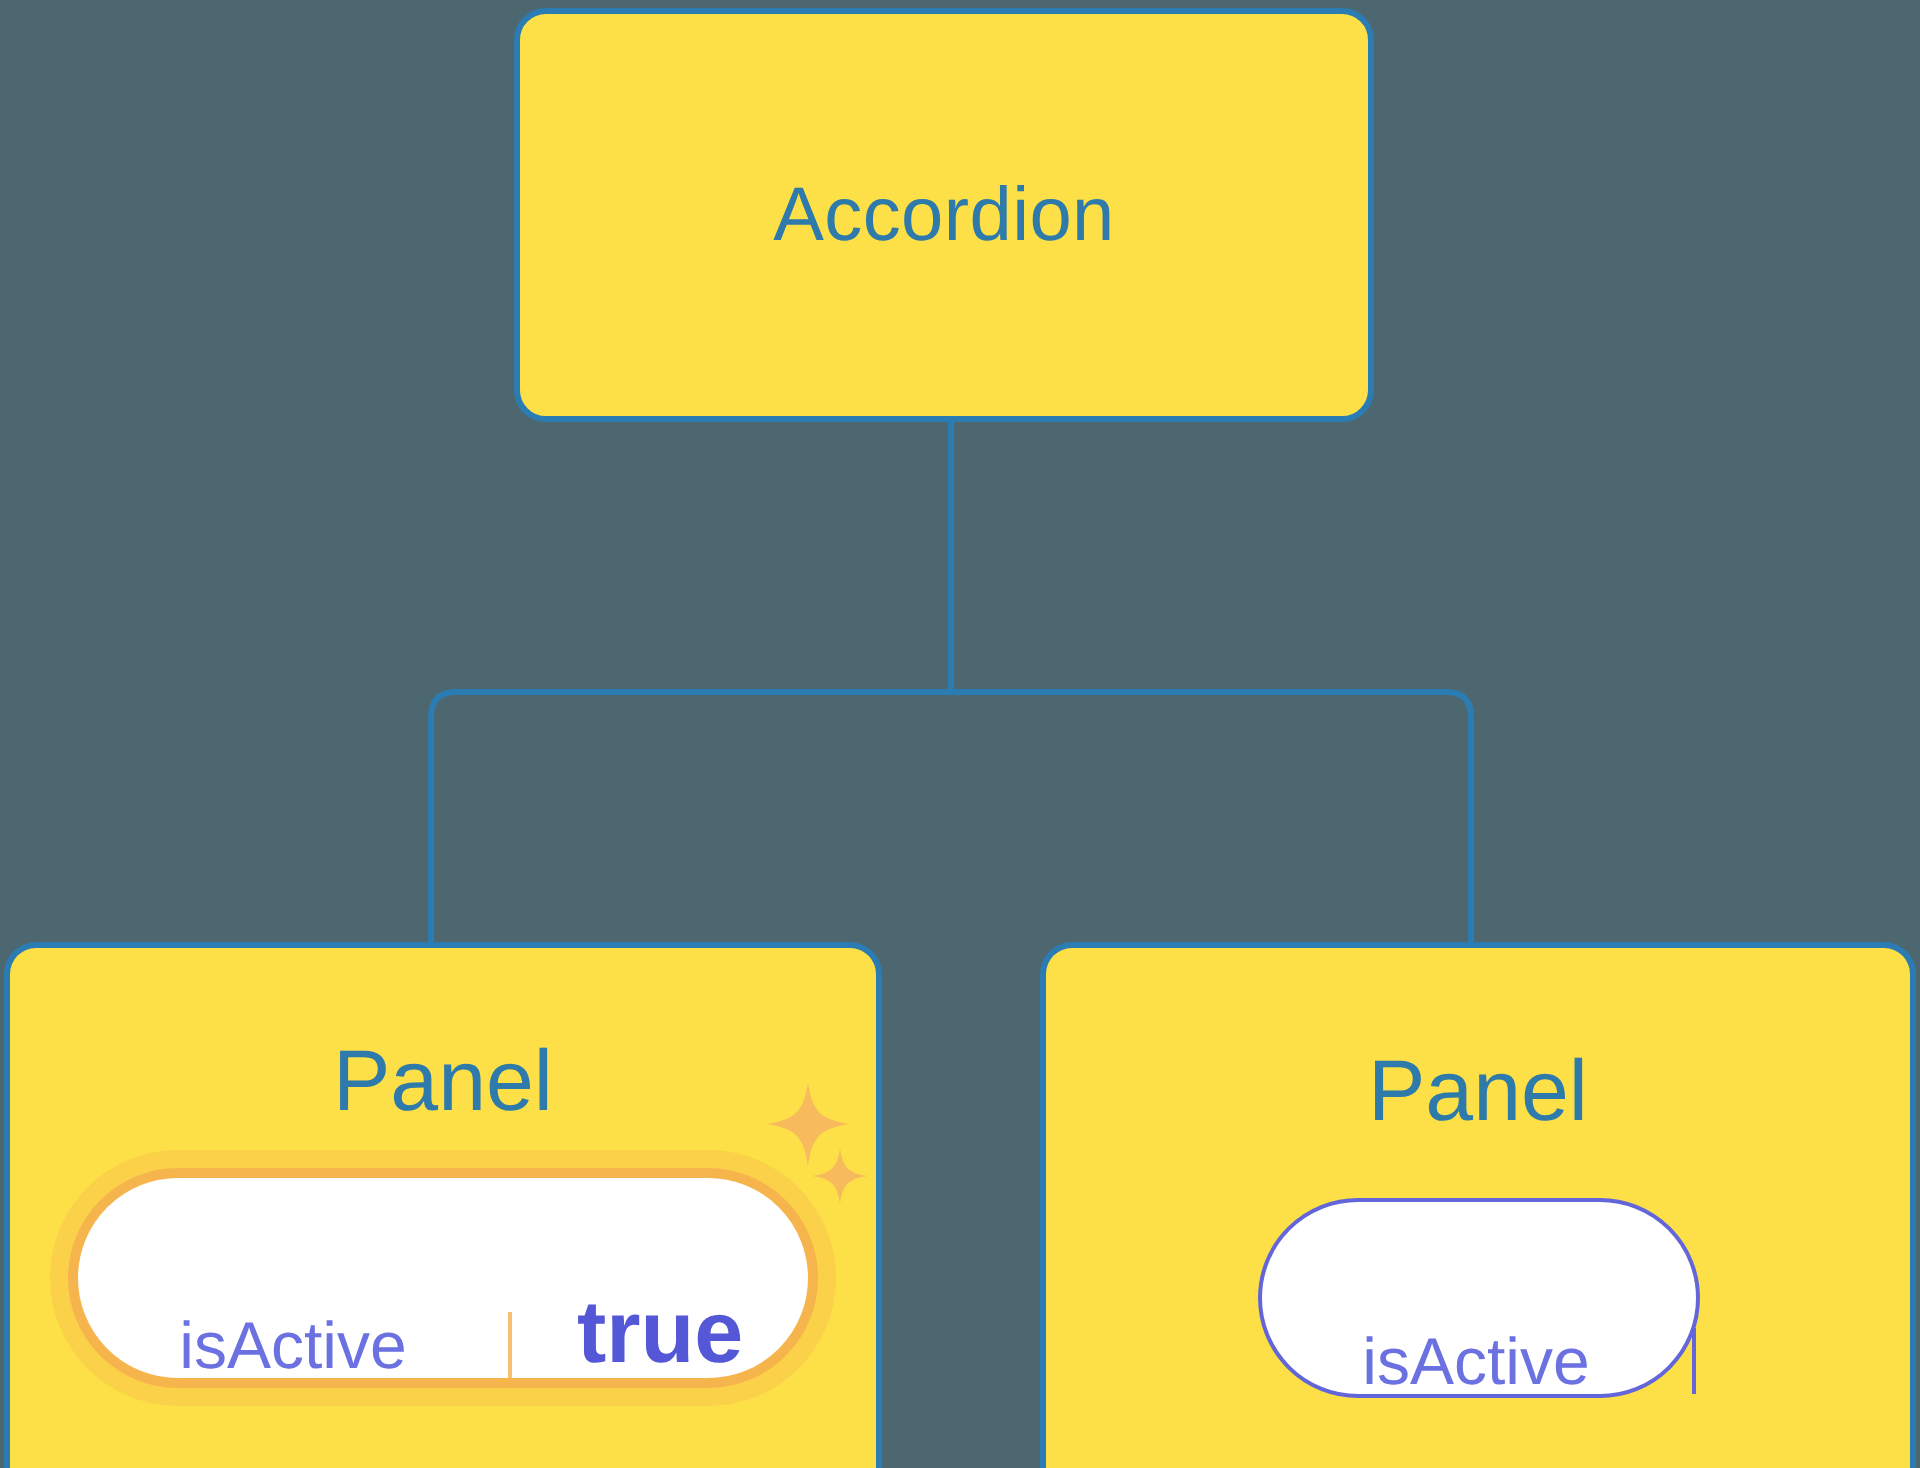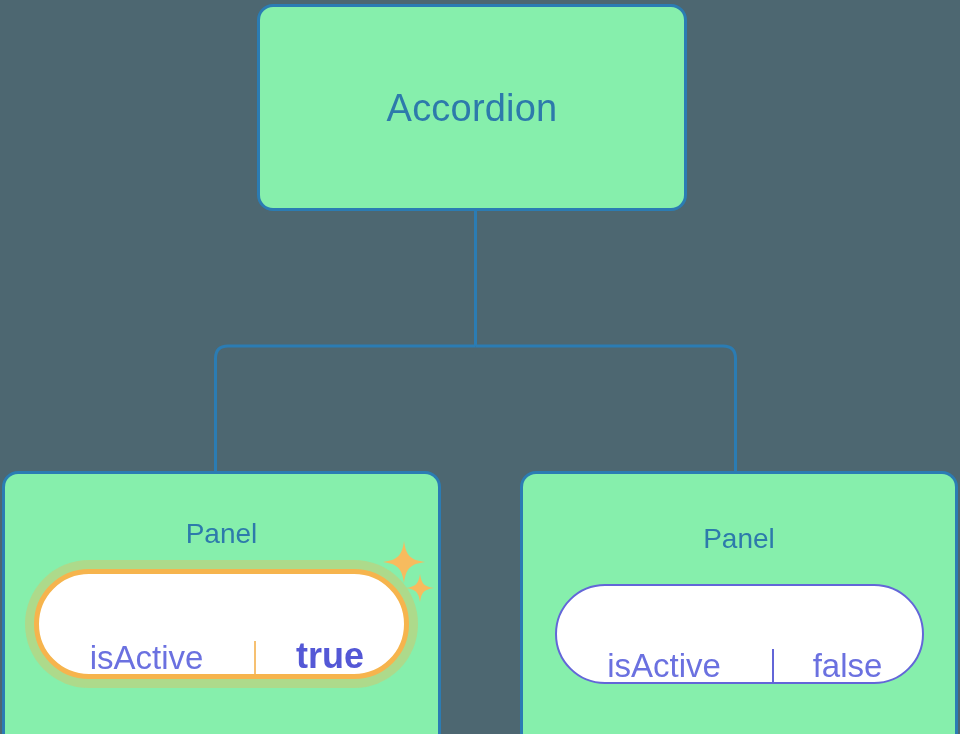--- a/index.html
+++ b/index.html
@@ -24,21 +24,21 @@
     position: absolute;
     left: 0;
     top: 0;
     width: 960px;
     height: 734px;
   }
 
   
   .node-card {
     position: absolute;
-    background: #86efac;
+    background: #fde047;
     border: 3px solid #2b7cb3;
     border-radius: 16px;
     box-sizing: border-box;
   }
 
   
   #accordion-card {
     left: 257px;
     top: 4px;
     width: 430px;
@@ -70,21 +70,21 @@
   #panel-card-left {
     left: 2px;
     width: 439px;
   }
   #panel-card-right {
     left: 520px;
     width: 438px;
   }
   .node-title-leaf {
     color: #2d7aab;
-    font-size: 28px;
+    font-size: 43px;
     font-weight: 400;
     line-height: 1;
   }
   #panel-card-left .node-title-leaf { margin-top: 46px; }
   #panel-card-right .node-title-leaf { margin-top: 51px; }
 
   
   .prop-pill {
     position: relative;
     display: flex;
@@ -135,21 +135,21 @@
     box-shadow: 0 0 0 9px rgba(246, 180, 77, 0.35);
   }
   .prop-pill.highlight .prop-key {
     width: 217px;
     font-size: 33px;
     color: #6b71e0;
     border-right: 2px solid #f6c071;
   }
   .prop-pill.highlight .prop-value {
     width: 148px;
-    font-size: 36px;
+    font-size: 44px;
     font-weight: 700;
     color: #5458d6;
   }
 
   
   .sparkle {
     position: absolute;
     pointer-events: none;
   }
   #sparkle-large {
@@ -190,21 +190,20 @@
       <span class="prop-key">isActive</span>
       <span class="prop-value">true</span>
     </div>
   </div>
 
   <div class="node-card panel-card" id="panel-card-right">
     <span class="node-title-leaf">Panel</span>
 
     <div class="prop-pill plain">
       <span class="prop-key">isActive</span>
-      <span class="prop-value">false</span>
     </div>
   </div>
 
   <svg class="sparkle" id="sparkle-large" viewBox="0 0 100 100" aria-hidden="true">
     <path d="M50 0 C55 35 65 45 100 50 C65 55 55 65 50 100 C45 65 35 55 0 50 C35 45 45 35 50 0 Z" fill="#f7bb5e"></path>
   </svg>
   <svg class="sparkle" id="sparkle-small" viewBox="0 0 100 100" aria-hidden="true">
     <path d="M50 0 C55 35 65 45 100 50 C65 55 55 65 50 100 C45 65 35 55 0 50 C35 45 45 35 50 0 Z" fill="#f7bb5e"></path>
   </svg>
 

